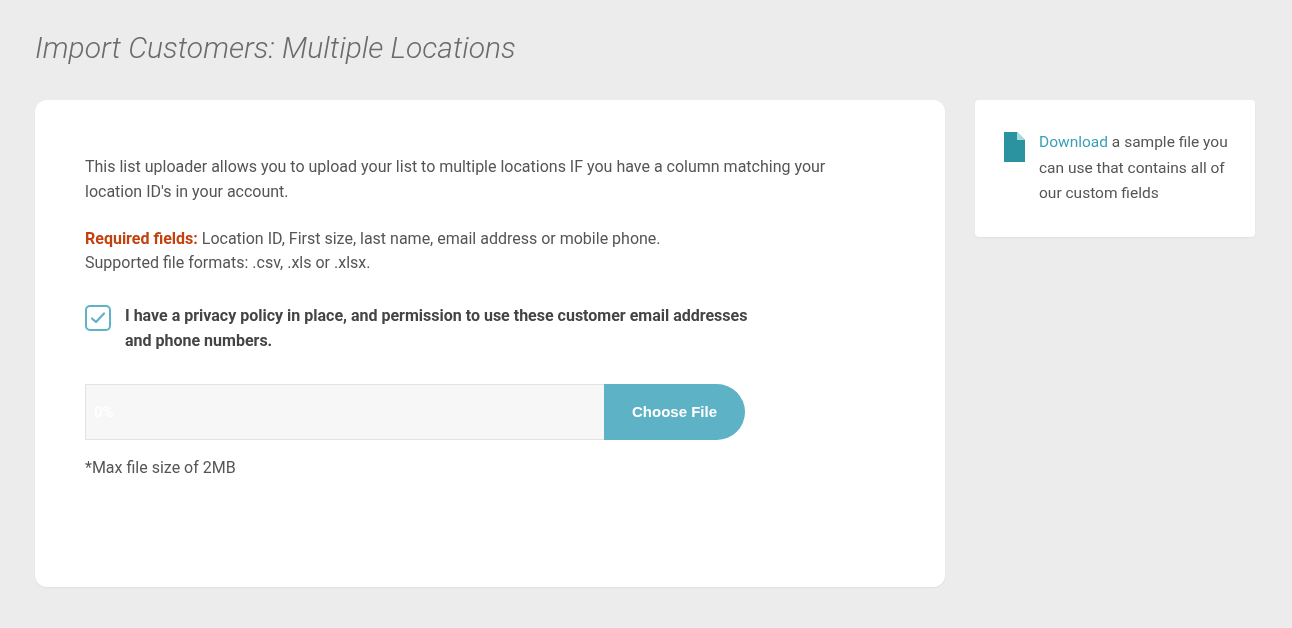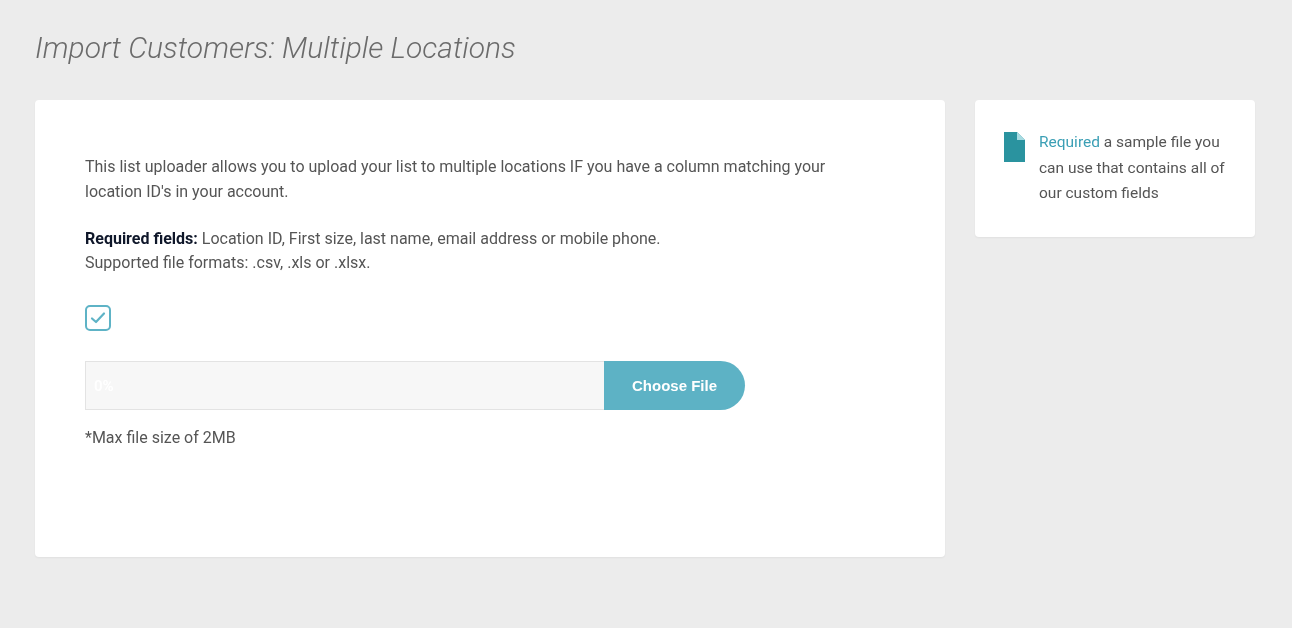--- a/index.html
+++ b/index.html
@@ -22,41 +22,41 @@
       margin-bottom: 35px;
       font-style: italic;
     }
     .content-area {
       display: flex;
       gap: 30px;
       align-items: flex-start;
     }
     .main-card {
       background: #fff;
-      border-radius: 4px;
+      border-radius: 12px;
       width: 910px;
       padding: 55px 50px 110px 50px;
       box-shadow: 0 1px 2px rgba(0,0,0,0.05);
     }
     .desc-text {
       font-size: 16px;
       line-height: 1.55;
       color: #555;
       max-width: 760px;
       margin-bottom: 22px;
     }
     .req-block {
       font-size: 16px;
       line-height: 1.55;
       color: #555;
       margin-bottom: 28px;
     }
     .req-label {
       font-weight: 700;
-      color: #0f172a;
+      color: #c2410c;
     }
     .consent-row {
       display: flex;
       align-items: flex-start;
       gap: 14px;
       margin-bottom: 30px;
     }
     .custom-checkbox {
       width: 26px;
       height: 26px;
@@ -76,21 +76,21 @@
     .consent-label {
       font-size: 16px;
       font-weight: 700;
       color: #444;
       line-height: 1.55;
       max-width: 640px;
     }
     .upload-row {
       display: flex;
       width: 660px;
-      height: 49px;
+      height: 56px;
       margin-bottom: 18px;
     }
     .progress-area {
       flex: 1;
       background: #f7f7f7;
       border: 1px solid #e3e3e3;
       border-right: none;
       display: flex;
       align-items: center;
       padding-left: 8px;
@@ -155,34 +155,35 @@
       <span class="req-label">Required fields:</span><span> Location ID, First size, last name, email address or mobile phone.</span><br>
       <span>Supported file formats: .csv, .xls or .xlsx.</span>
     </div>
 
     <div class="consent-row">
       <div class="custom-checkbox">
         <svg class="checkmark" viewBox="0 0 16 16">
           <path d="M2 8.5 L6 12 L14 3.5" stroke="#5eb3c6" stroke-width="2.2" fill="none" stroke-linecap="round" stroke-linejoin="round"></path>
         </svg>
       </div>
+      <div class="consent-label">I have a privacy policy in place, and permission to use these customer email addresses and phone numbers.</div>
     </div>
 
     <div class="upload-row">
       <div class="progress-area">0%</div>
       <button class="choose-file-btn">Choose File</button>
     </div>
 
     <div class="max-size">*Max file size of 2MB</div>
 
   </div>
 
   <div class="side-card">
     <svg class="file-icon" viewBox="0 0 24 30">
       <path d="M3 0 L16 0 L24 8 L24 30 L3 30 Z" fill="#2a939f"></path>
       <path d="M16 0 L16 8 L24 8 Z" fill="#a7dbe2"></path>
     </svg>
     <div class="side-text">
-      <span class="download-link">Required</span><span> a sample file you can use that contains all of our custom fields</span>
+      <span class="download-link">Download</span><span> a sample file you can use that contains all of our custom fields</span>
     </div>
   </div>
 
 </div>
 
 </body></html>

